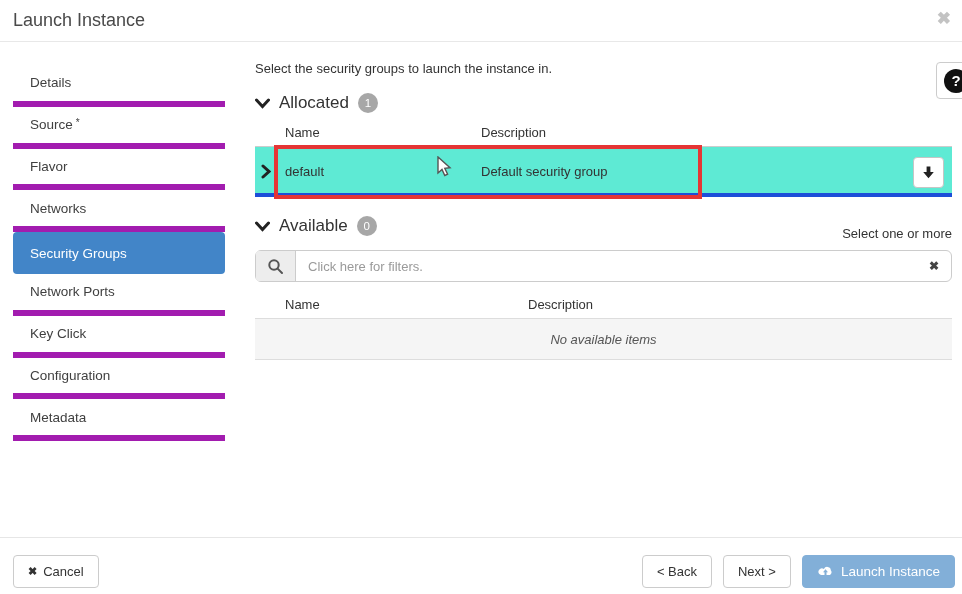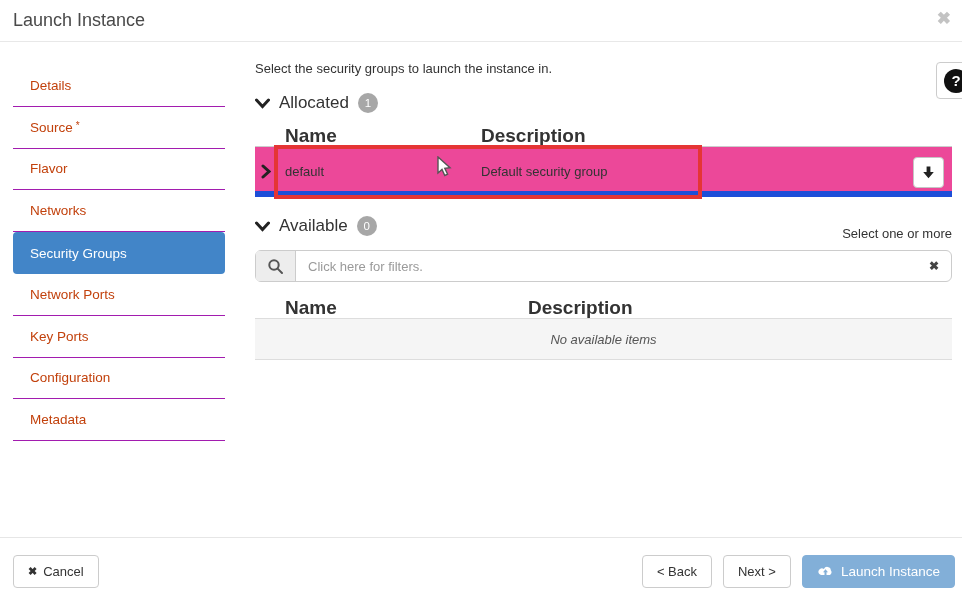--- a/index.html
+++ b/index.html
@@ -7,33 +7,33 @@
   body {
     position:relative; overflow:hidden; background:#fff;
     font-family:"Liberation Sans", sans-serif; color:#333; font-size:13px;
   }
   
   .hdr { position:absolute; left:0; top:0; width:962px; height:42px; border-bottom:1px solid #e8e8e8; background:#fff; }
   .hdr-title { position:absolute; left:13px; top:10px; font-size:18px; color:#4a4a4a; }
   .hdr-close { position:absolute; right:11px; top:8px; font-size:17px; font-weight:bold; color:#c3c3c3; cursor:pointer; }
   
   .nav { position:absolute; left:13px; top:65px; width:212px; }
-  .nav-item { height:41.8px; display:flex; align-items:center; padding-left:17px; font-size:13.5px; color:#c2410c; cursor:pointer; border-bottom:1px solid #a21caf; }
+  .nav-item { height:41.8px; display:flex; align-items:center; padding-left:17px; font-size:13.5px; color:#404040; cursor:pointer; border-bottom:6px solid #a21caf; }
   .nav-item.active { background:#4285c8; color:#fff; border-radius:4px; border-bottom:none; }
   .nav-item sup { font-size:10px; margin-left:3px; transform:translateY(-2px); }
   
   .instruction { position:absolute; left:255px; top:61px; font-size:13px; color:#333; }
   .help-btn { position:absolute; left:936px; top:62px; width:44px; height:37px; background:#fff; border:1px solid #ccc; border-radius:4px; cursor:pointer; }
   .help-circle { position:absolute; left:7px; top:6px; width:24px; height:24px; background:#111; border-radius:50%; color:#fff; font-weight:bold; font-size:15px; text-align:center; line-height:24px; }
   .sect-head { position:absolute; display:flex; align-items:center; gap:9px; }
   .sect-title { font-size:17px; color:#333; }
   .badge { width:20px; height:20px; border-radius:50%; background:#a7a7a7; color:#fff; font-size:11.5px; text-align:center; line-height:20px; }
-  .col-head { position:absolute; font-weight:bold; font-size:19px; color:#333; }
+  .col-head { position:absolute; font-weight:normal; font-size:13px; color:#333; }
   .hline { position:absolute; height:1px; background:#ccc; }
-  .alloc-row { position:absolute; left:255px; top:147px; width:697px; height:50px; background:#ec4899; border-bottom:6px solid #1d4ed8; }
+  .alloc-row { position:absolute; left:255px; top:147px; width:697px; height:50px; background:#5eead4; border-bottom:4px solid #1d4ed8; }
   .alloc-row .expander { position:absolute; left:6px; top:17px; cursor:pointer; }
   .cell { position:absolute; top:17px; font-size:13px; color:#333; }
   .mini-btn { position:absolute; left:658px; top:10px; width:31px; height:31px; background:#fff; border:1px solid #c5c5c5; border-radius:4px; cursor:pointer; display:flex; align-items:center; justify-content:center; }
   .annot { position:absolute; left:274px; top:145px; width:428px; height:54px; border:4px solid #e53535; pointer-events:none; z-index:5; }
   .cursor { position:absolute; left:437px; top:156px; z-index:6; pointer-events:none; }
   .select-hint { position:absolute; right:10px; top:226px; font-size:13px; color:#333; }
   .search { position:absolute; left:255px; top:250px; width:697px; height:32px; border:1px solid #ccc; border-radius:6px; display:flex; align-items:stretch; background:#fff; }
   .search-addon { width:40px; background:#ededed; border-right:1px solid #ccc; border-radius:3px 0 0 3px; display:flex; align-items:center; justify-content:center; cursor:pointer; }
   .search input { flex:1; border:none; outline:none; padding:0 12px; font-size:13px; font-family:"Liberation Sans",sans-serif; color:#333; background:transparent; }
   .search input::placeholder { color:#9a9a9a; }
@@ -73,21 +73,21 @@
       <sup></sup>
     </div>
   <div class="nav-item active">
       <span>Security Groups</span>
     </div>
   <div class="nav-item">
       <span>Network Ports</span>
       <sup></sup>
     </div>
   <div class="nav-item">
-      <span>Key Ports</span>
+      <span>Key Click</span>
     </div>
   <div class="nav-item">
       <span>Configuration</span>
     </div>
   <div class="nav-item">
       <span>Metadata</span>
     </div>
 </div>
 
 <div class="instruction">Select the security groups to launch the instance in.</div>

